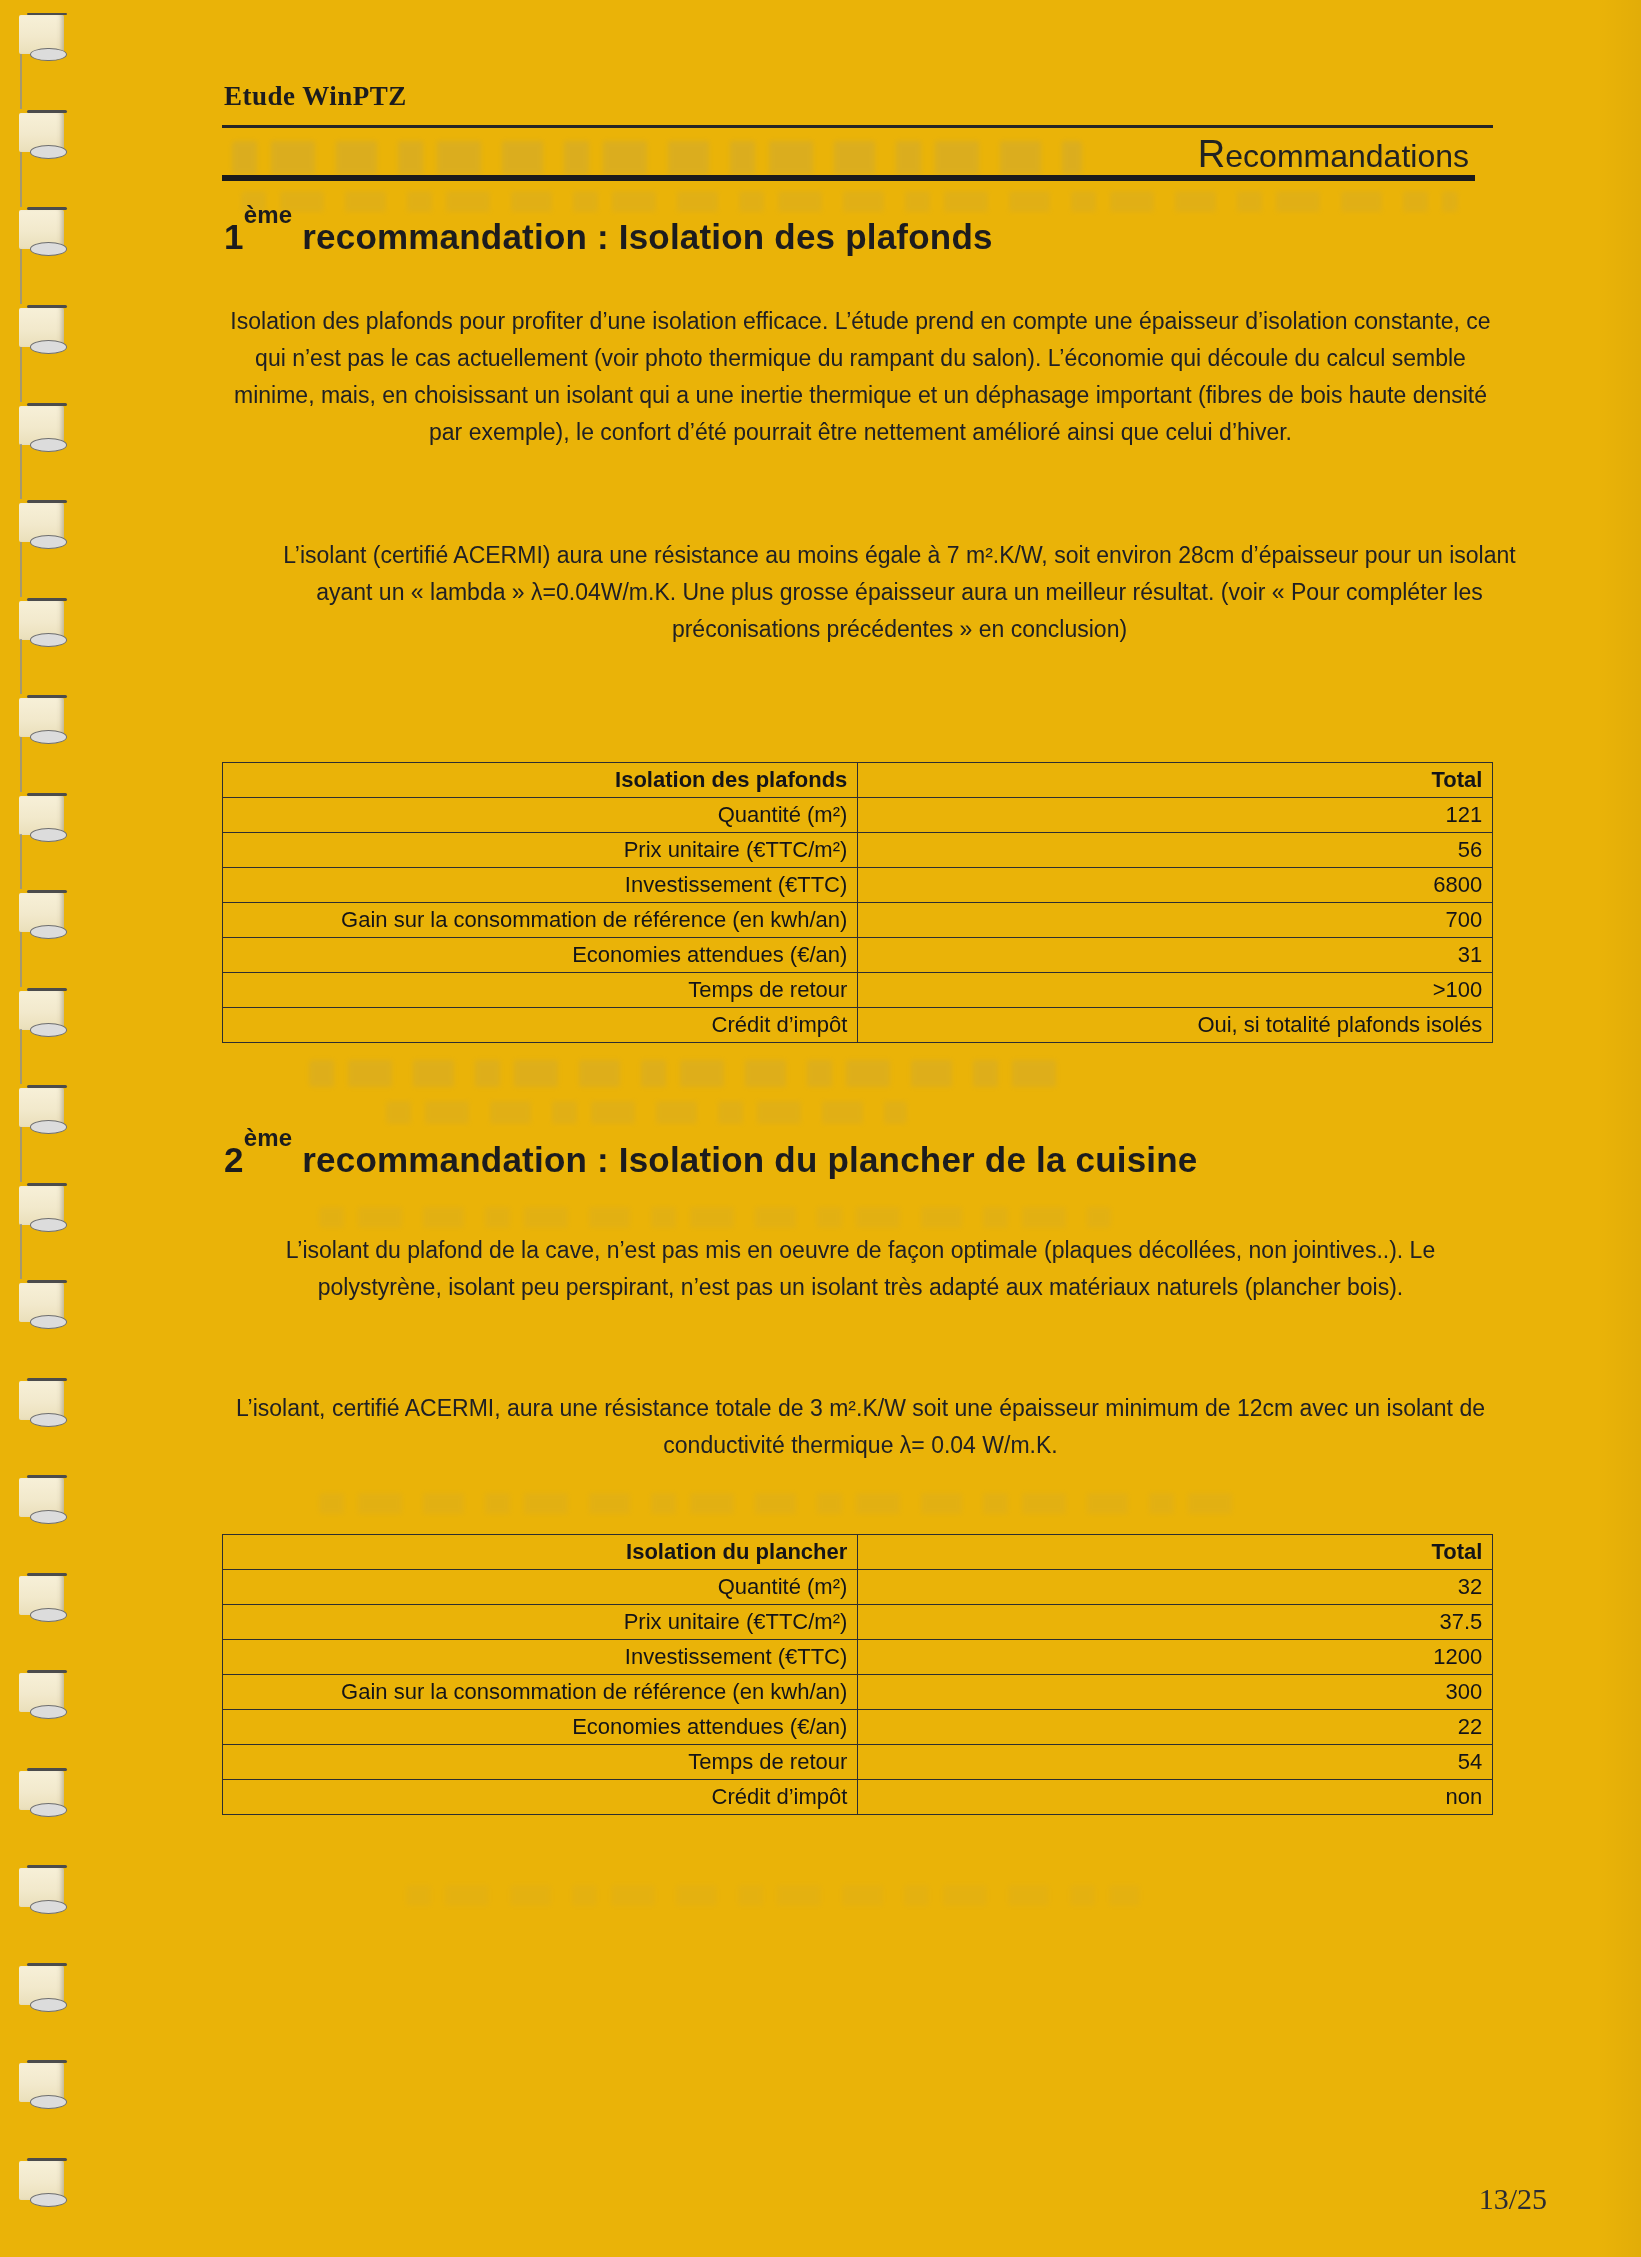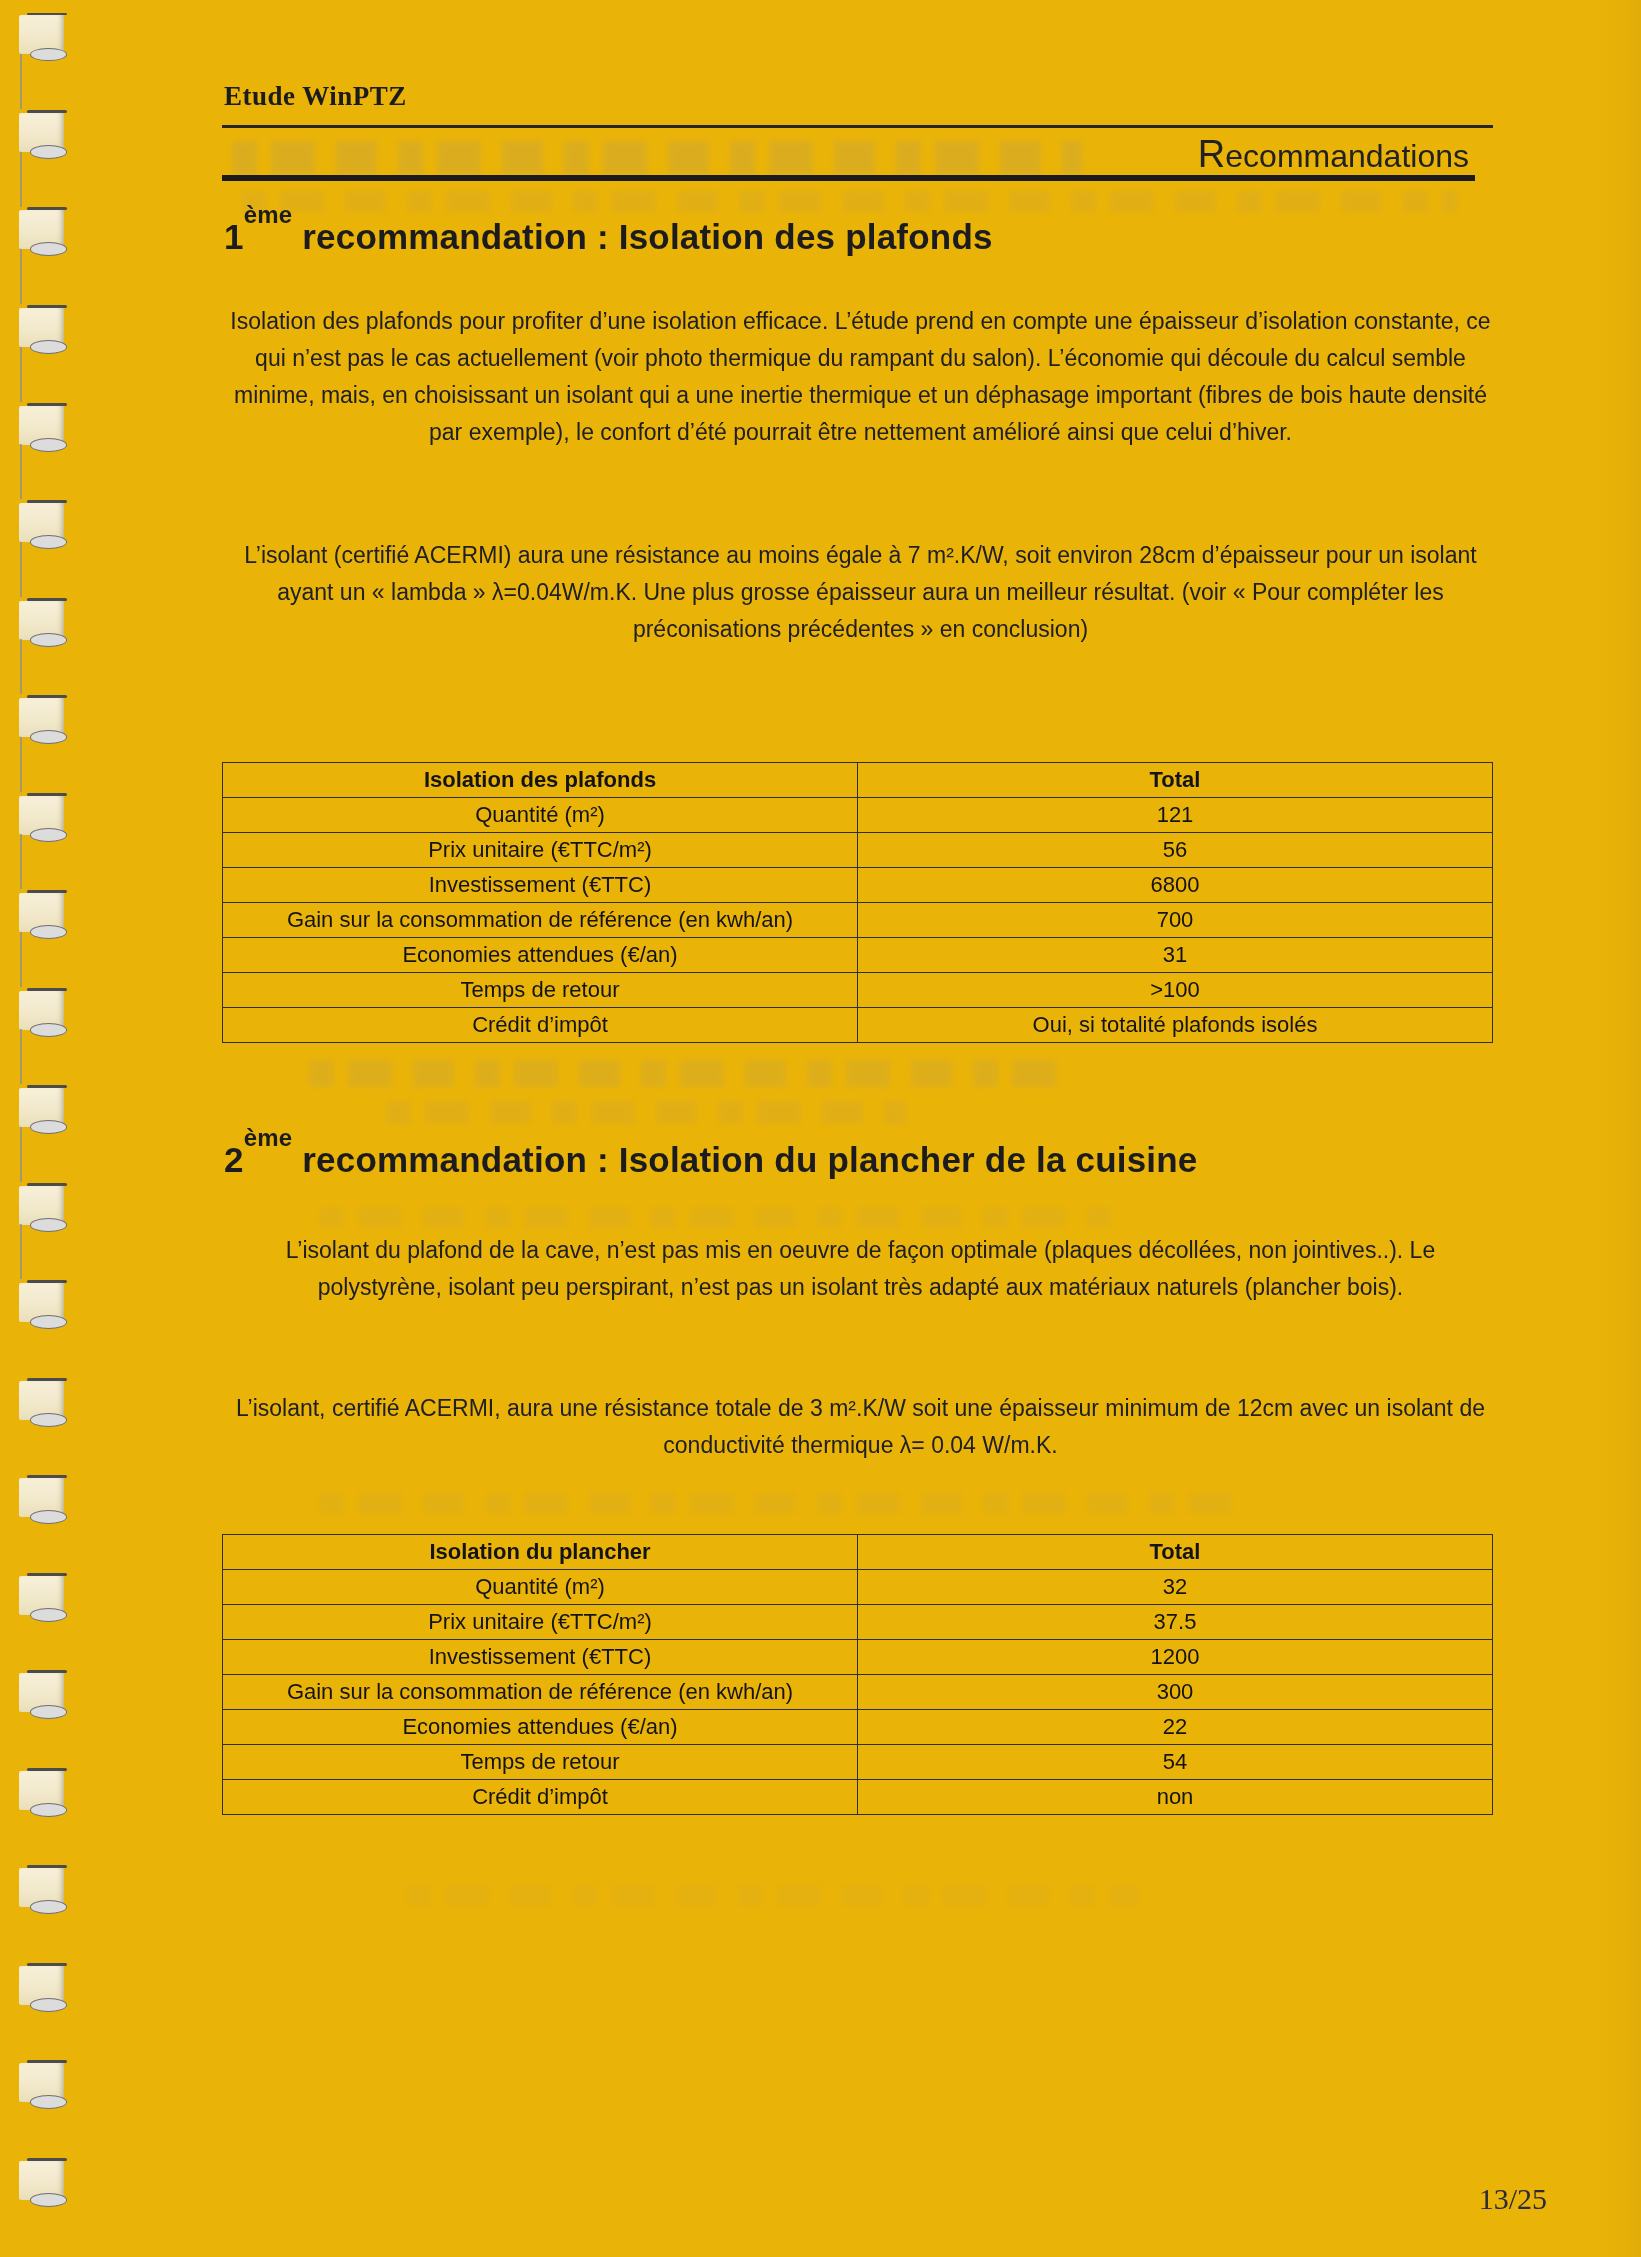--- a/index.html
+++ b/index.html
@@ -29,28 +29,28 @@
   .rule-thick{position:absolute;left:222px;top:175px;width:1253px;height:5.8px;background:#1b1b1b;}
 
   
   .sec-title{position:absolute;left:224px;font-size:35px;font-weight:bold;letter-spacing:0.2px;}
   .sec-title sup{font-size:24px;position:relative;top:-13.5px;font-weight:bold;}
   .t1{top:214px;} .t2{top:1137px;}
 
   
   .para{position:absolute;left:224px;width:1273px;font-size:23px;line-height:37px;
         color:#202024;text-align:center;}
-  .p1{top:303px;} .p2{top:537px;} .p3{top:1232px;} .p4{top:1390px;}
+  .p1{top:303px;} .p2{top:537px;margin-left:39px;} .p3{top:1232px;} .p4{top:1390px;}
 
   
   table.rec{position:absolute;left:222px;width:1271px;border-collapse:collapse;
         font-size:22px;color:#141418;background:transparent;}
   .tb1{top:762px;} .tb2{top:1534px;}
   table.rec th, table.rec td{border:1.9px solid #2e2e30;height:32px;padding:1px 9.7px;
-        text-align:center;vertical-align:middle;font-weight:normal;}
+        text-align:right;vertical-align:middle;font-weight:normal;}
   table.rec th{font-weight:bold;}
   table.rec col.c1{width:50%;} table.rec col.c2{width:50%;}
 
   
   .page-num{position:absolute;right:94px;top:2182px;font-family:Liberation Serif, serif;
         font-size:30px;color:#2b2b33;}
 
   
   .ghost{position:absolute;border-radius:3.9px;filter:blur(2.9px);pointer-events:none;
         background:repeating-linear-gradient(90deg,#8a919c 0 25px,transparent 25px 39px,

